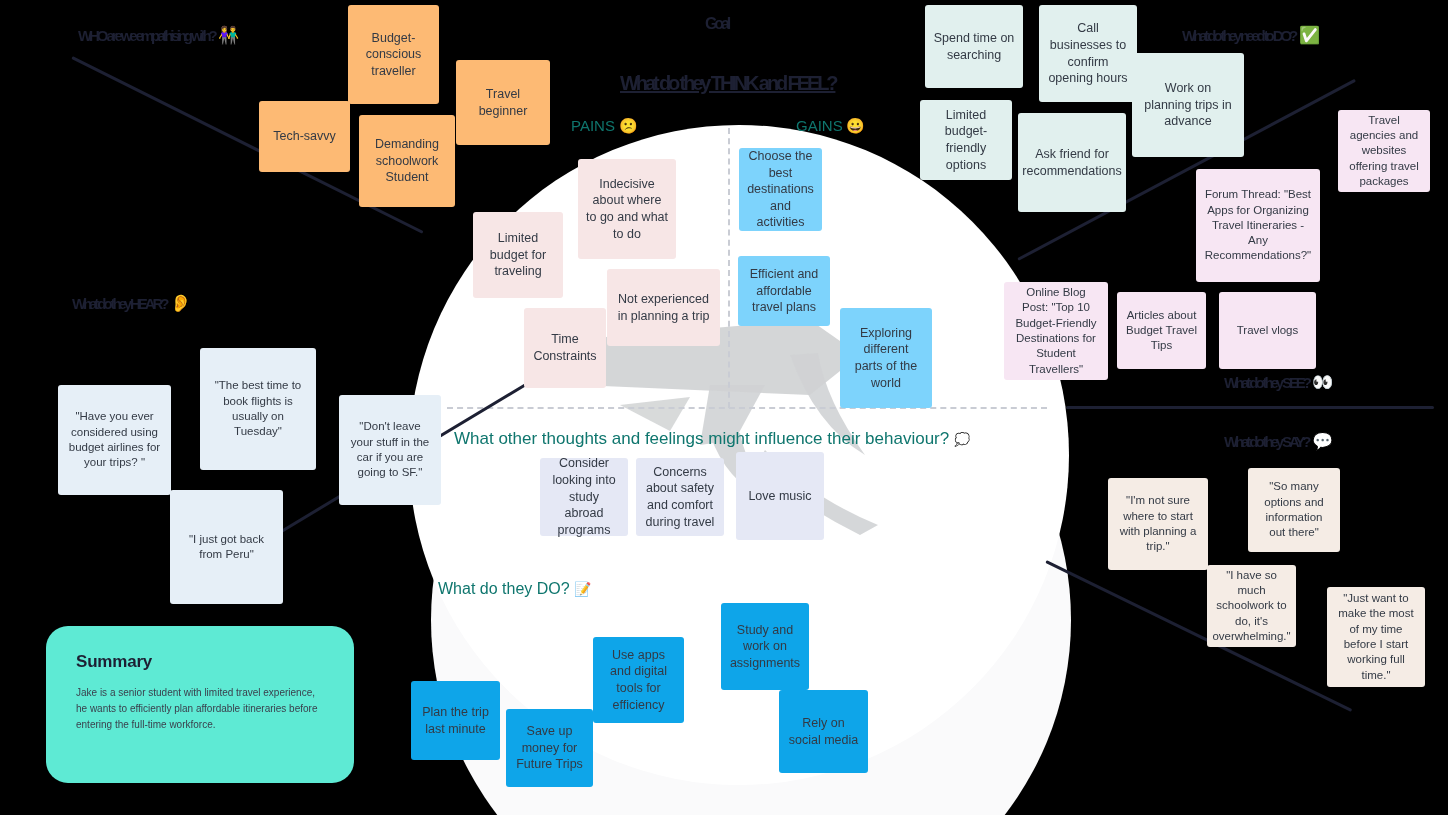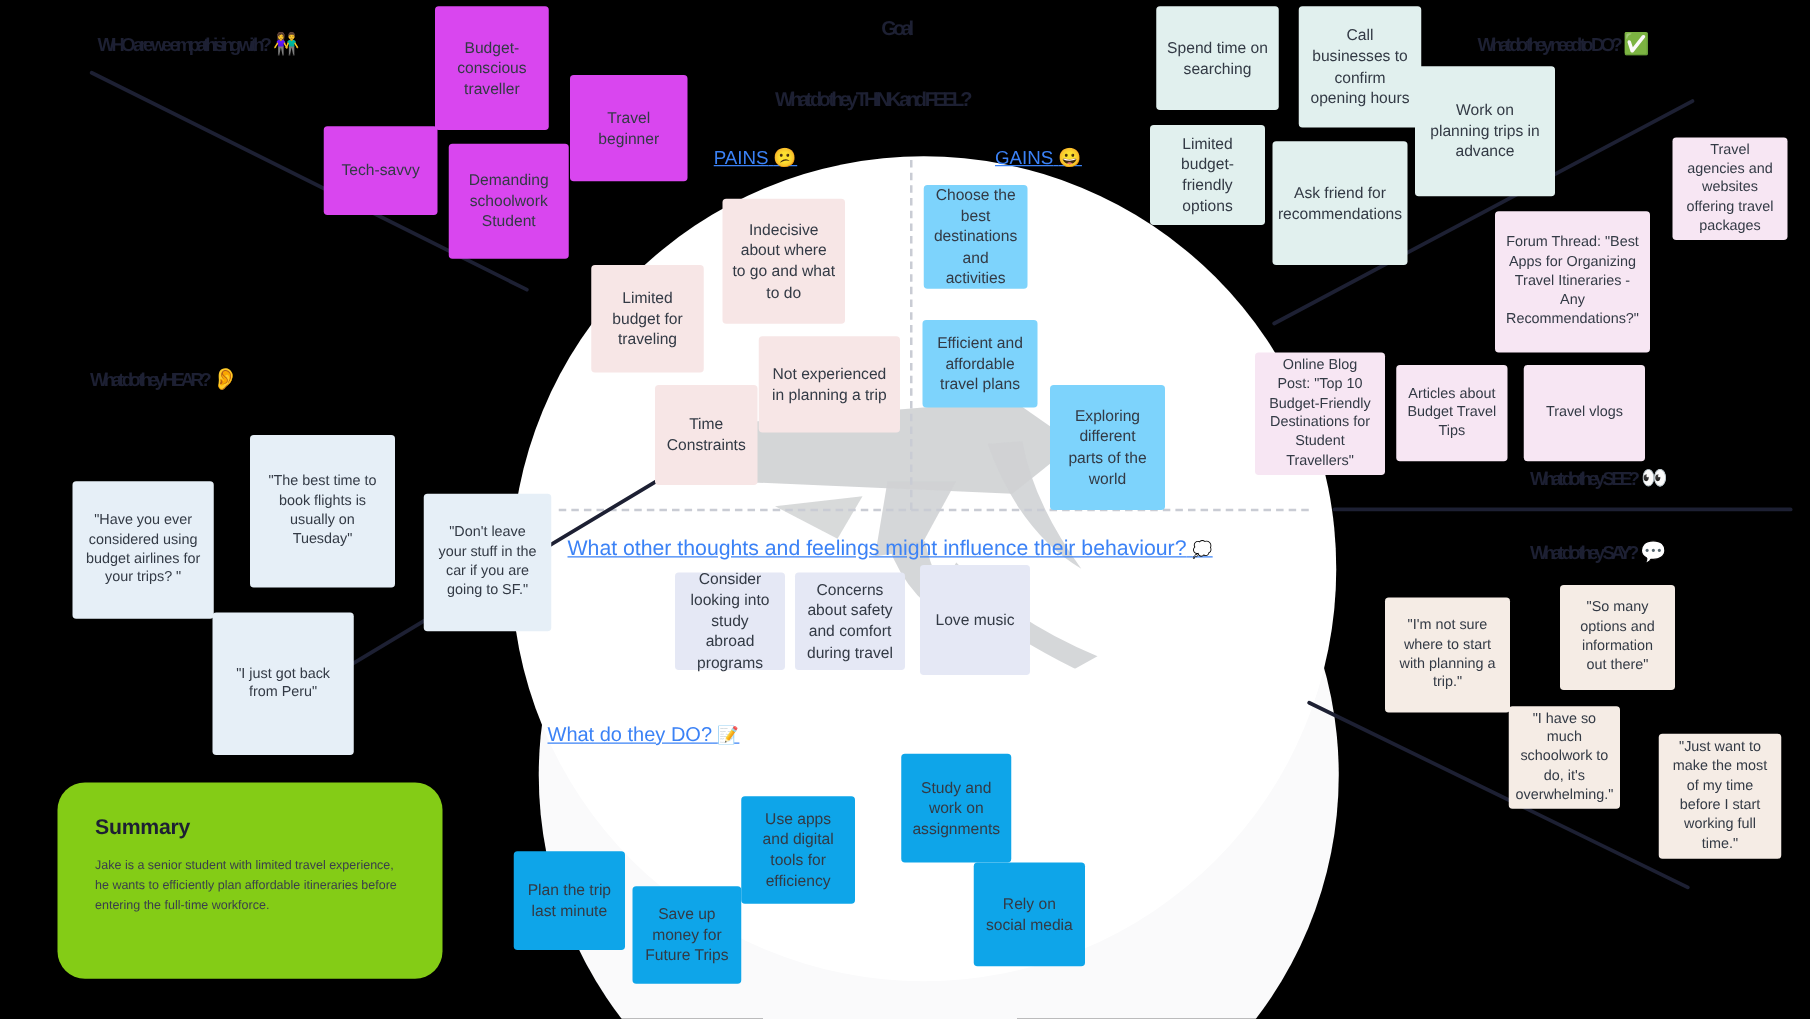--- a/index.html
+++ b/index.html
@@ -82,57 +82,56 @@
   }
   .center-title {
     position: absolute;
     font-weight: 700;
     color: #1d2033;
     white-space: nowrap;
     letter-spacing: -3.1px;
   }
   .plain-title {
     position: absolute;
-    color: #3b82f6;
+    color: #0f766e;
     white-space: nowrap;
     font-weight: 400;
-    text-decoration: underline;
   }
 
   
   .note {
     position: absolute;
     display: flex;
     align-items: center;
     justify-content: center;
     text-align: center;
     padding: 6px 8px;
     font-size: 12.5px;
     line-height: 1.33;
     color: #333a45;
     border-radius: 3px;
   }
   .note.sm { font-size: 11.5px; }
 
-  .c-lav   { background: #d946ef; }
+  .c-lav   { background: #fdba74; }
   .c-blue  { background: #e6eff7; }
   .c-mint  { background: #e1f0ee; }
   .c-pink  { background: #f7e6f3; }
   .c-rose  { background: #f7e6e6; }
   .c-beige { background: #f5ece5; }
   .c-sage  { background: #7dd3fc; }
   .c-cream { background: #0ea5e9; }
   .c-peri  { background: #e5e8f5; }
 
   
   #summary-card {
     position: absolute;
     left: 46px; top: 626px;
     width: 308px; height: 157px;
-    background: #84cc16;
+    background: #5eead4;
     border-radius: 22px;
     padding: 26px 30px;
   }
   #summary-card h2 {
     font-size: 17px;
     font-weight: 700;
     color: #1d2033;
     margin-bottom: 13px;
     letter-spacing: -.2px;
   }
@@ -185,21 +184,21 @@
   <div class="quad-title" style="left:1224px; top:372px;">
     <span>What do they SEE?</span><span class="emo">👀</span>
   </div>
 
   <div class="quad-title" style="left:1224px; top:431px;">
     <span>What do they SAY?</span><span class="emo">💬</span>
   </div>
 
   <div class="center-title" style="left:705px; top:15px; font-size:16px;">Goal</div>
 
-  <div class="center-title" style="left:620px; top:72px; font-size:16px;">What do they THINK and FEEL?</div>
+  <div class="center-title" style="left:620px; top:72px; font-size:20px;text-decoration:underline;">What do they THINK and FEEL?</div>
 
   <div class="plain-title" style="left:571px; top:117px; font-size:15px;">
     <span>PAINS</span>
     <span>😕</span>
   </div>
 
   <div class="plain-title" style="left:796px; top:117px; font-size:15px;">
     <span>GAINS</span>
     <span>😀</span>
   </div>

